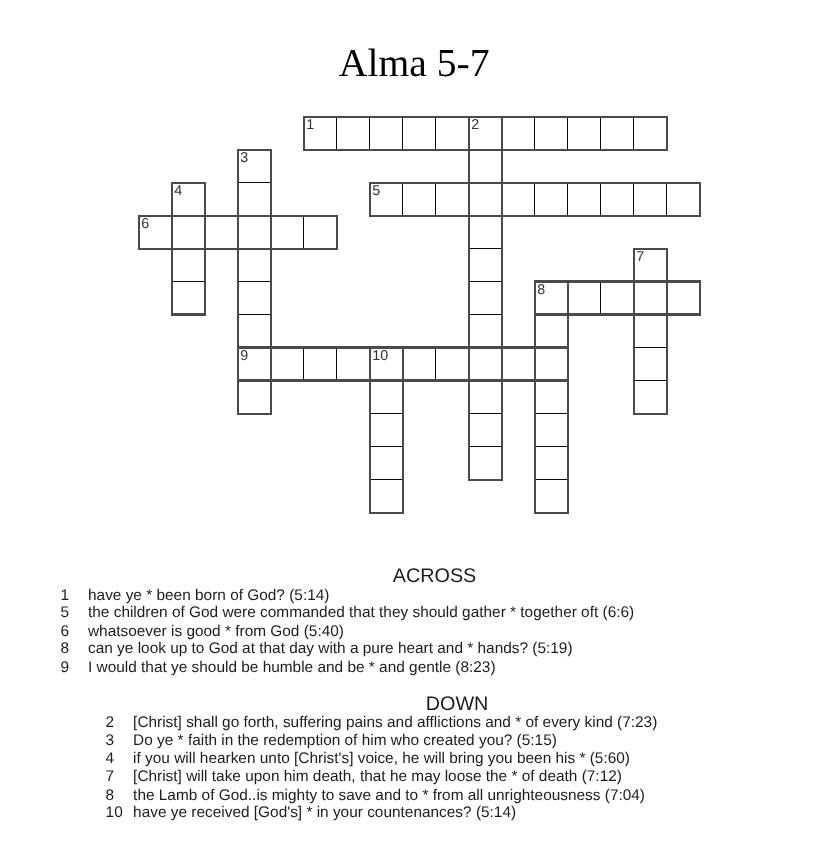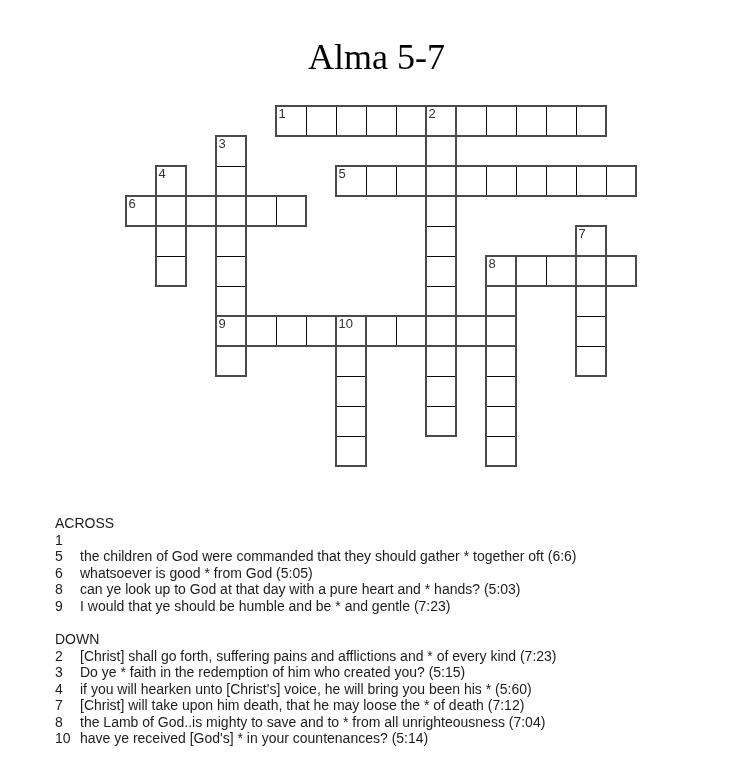--- a/index.html
+++ b/index.html
@@ -38,36 +38,38 @@
   }
   .clues {
     position: absolute;
     left: 55px;
     top: 515px;
     width: 680px;
     font-size: 14px;
     line-height: 16.5px;
   }
   .clue-heading {
-    font-size: 14px;
+    font-size: 18px;
     line-height: 16.5px;
+    text-align: center;
   }
   .clue-row {
     display: flex;
     align-items: flex-start;
   }
   .clue-num {
     flex: 0 0 25px;
     width: 25px;
   }
   .clue-text {
     white-space: nowrap;
   }
   .clue-group-down {
     margin-top: 17px;
+    margin-left: 41px;
   }
 </style>
 </head>
 <body>
 
 <div class="page">
 
   <h1 class="title">Alma 5-7</h1>
 
   <svg id="grid" xmlns="http://www.w3.org/2000/svg" width="514" height="364" viewBox="-2 -2 514 364">
@@ -175,36 +177,37 @@
       <text x="92.5" y="221.5" font-size="13" fill="#333333">9</text>
       <text x="212.5" y="221.5" font-size="13" fill="#333333">10</text>
     </svg>
 
   <div class="clues">
     <div class="clue-group">
       <div class="clue-heading">ACROSS</div>
       <div class="clue-list" id="across-list">
           <div class="clue-row">
             <span class="clue-num">1</span>
+            <span class="clue-text">have ye * been born of God? (5:14)</span>
           </div>
           <div class="clue-row">
             <span class="clue-num">5</span>
             <span class="clue-text">the children of God were commanded that they should gather * together oft (6:6)</span>
           </div>
           <div class="clue-row">
             <span class="clue-num">6</span>
-            <span class="clue-text">whatsoever is good * from God (5:05)</span>
+            <span class="clue-text">whatsoever is good * from God (5:40)</span>
           </div>
           <div class="clue-row">
             <span class="clue-num">8</span>
-            <span class="clue-text">can ye look up to God at that day with a pure heart and * hands? (5:03)</span>
+            <span class="clue-text">can ye look up to God at that day with a pure heart and * hands? (5:19)</span>
           </div>
           <div class="clue-row">
             <span class="clue-num">9</span>
-            <span class="clue-text">I would that ye should be humble and be * and gentle (7:23)</span>
+            <span class="clue-text">I would that ye should be humble and be * and gentle (8:23)</span>
           </div>
         </div>
     </div>
     <div class="clue-group clue-group-down">
       <div class="clue-heading">DOWN</div>
       <div class="clue-list" id="down-list">
           <div class="clue-row">
             <span class="clue-num">2</span>
             <span class="clue-text">[Christ] shall go forth, suffering pains and afflictions and * of every kind (7:23)</span>
           </div>

